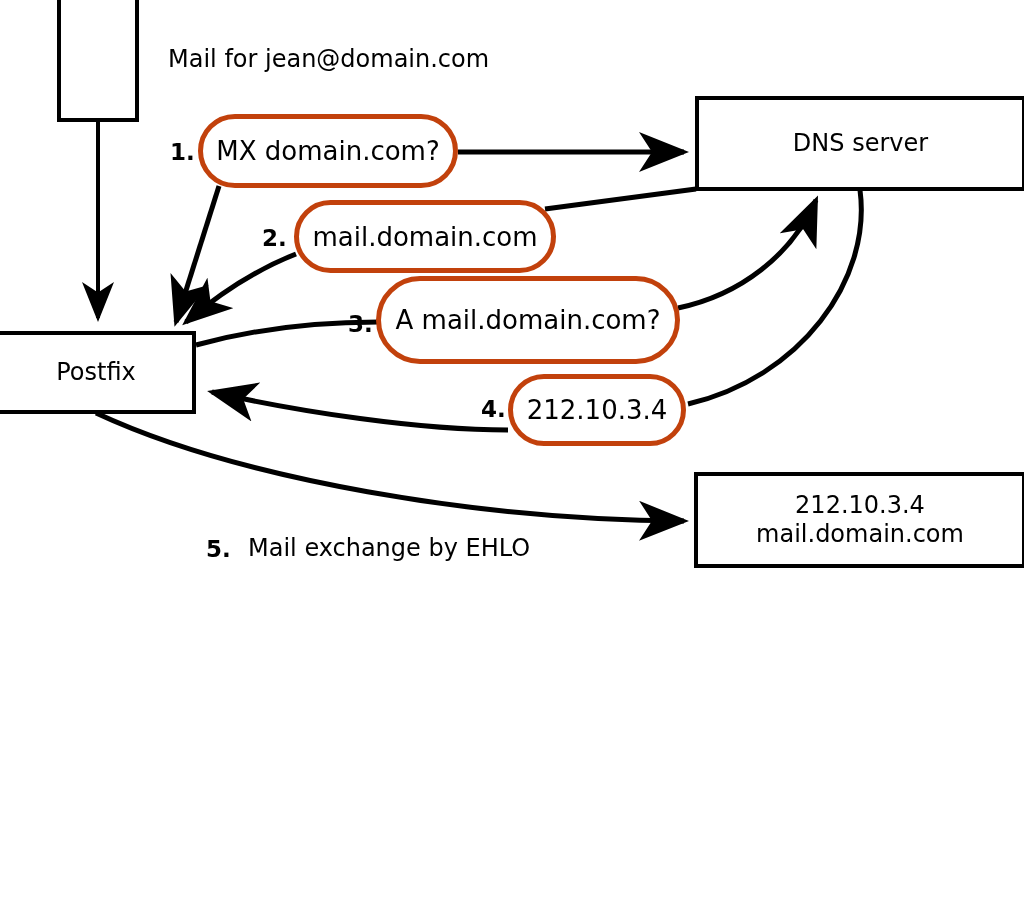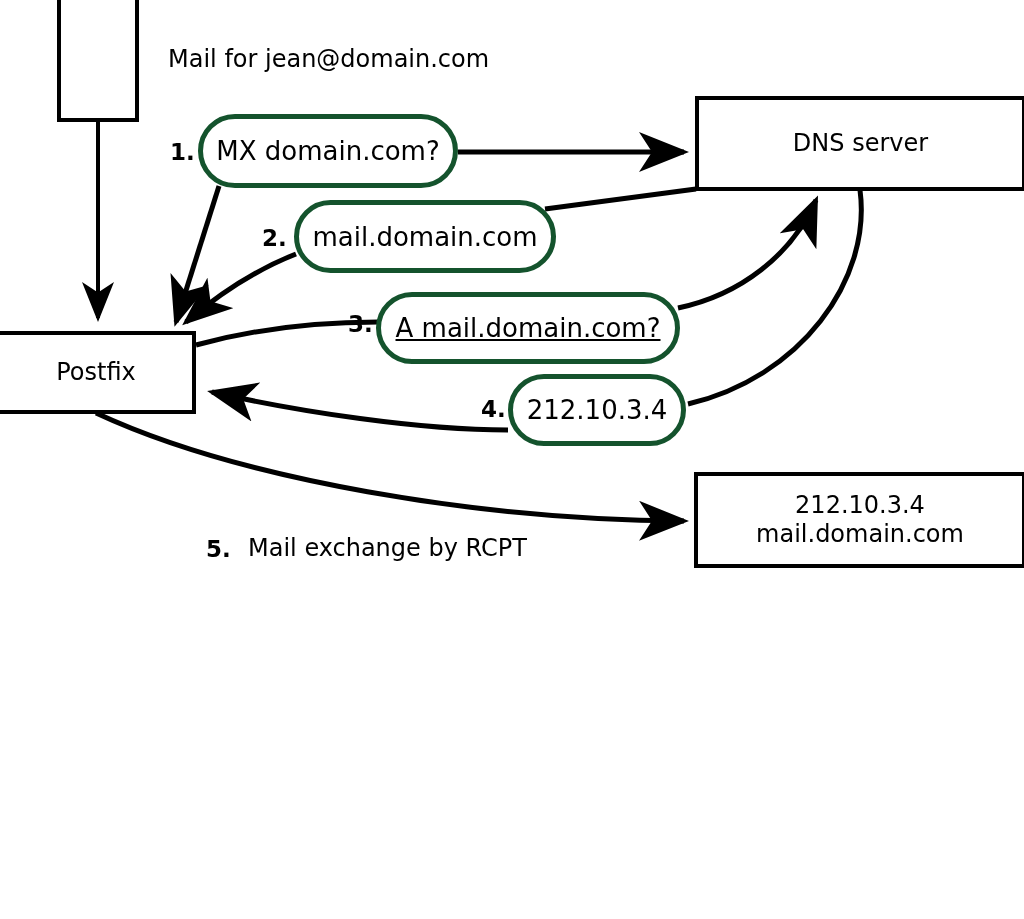--- a/index.html
+++ b/index.html
@@ -36,21 +36,21 @@
     justify-content: center;
     text-align: center;
     font-size: 24px;
     line-height: 1.22;
     color: #000000;
     white-space: pre-line;
   }
   .pill {
     position: absolute;
     box-sizing: border-box;
-    border: 5px solid #14532d;
+    border: 5px solid #c2410c;
     background: #ffffff;
     border-radius: 999px;
     display: flex;
     align-items: center;
     justify-content: center;
     text-align: center;
     font-size: 26px;
     color: #000000;
     z-index: 4;
   }
@@ -133,27 +133,27 @@
 
   <div class="caption" style="left:168px; top:47px;">Mail for jean@domain.com</div>
 
   <div class="step-num" style="left:170px; top:141px;">1.</div>
   <div class="pill" id="pill-1" style="left:198px; top:114px; width:260px; height:74px;">MX domain.com?</div>
 
   <div class="step-num" style="left:262px; top:227px;">2.</div>
   <div class="pill" id="pill-2" style="left:294px; top:200px; width:262px; height:73px;">mail.domain.com</div>
 
   <div class="step-num" style="left:348px; top:313px;">3.</div>
-  <div class="pill" id="pill-3" style="left:376px; top:292px; width:304px; height:72px;text-decoration:underline;">A mail.domain.com?</div>
+  <div class="pill" id="pill-3" style="left:376px; top:276px; width:304px; height:88px;">A mail.domain.com?</div>
 
   <div class="step-num" style="left:481px; top:398px;">4.</div>
   <div class="pill" id="pill-4" style="left:508px; top:374px; width:178px; height:72px;">212.10.3.4</div>
 
   <div class="smtp-step-num" style="left:206px; top:538px;">5.</div>
-  <div class="smtp-title" style="left:248px; top:536px;">Mail exchange by RCPT</div>
+  <div class="smtp-title" style="left:248px; top:536px;">Mail exchange by EHLO</div>
 
   <div id="smtp-transcript" style="left:248px; top:598px;">
     
     
     
     
     
     
     
   </div>

